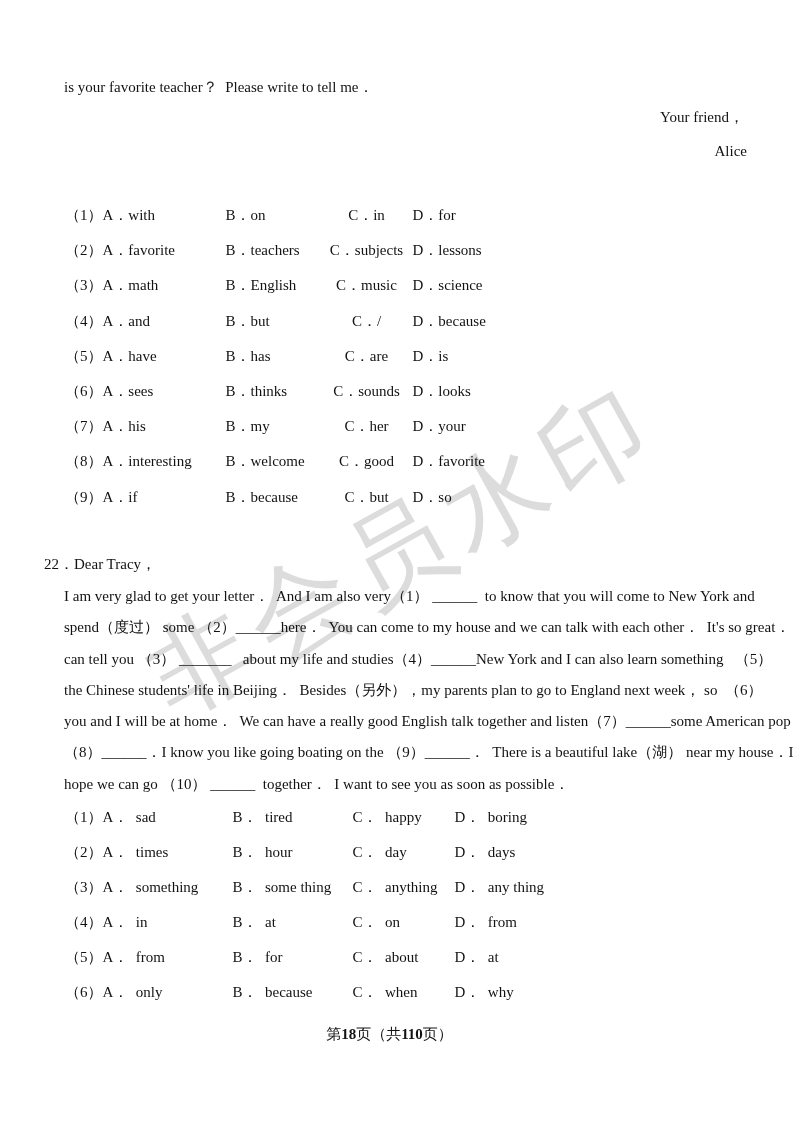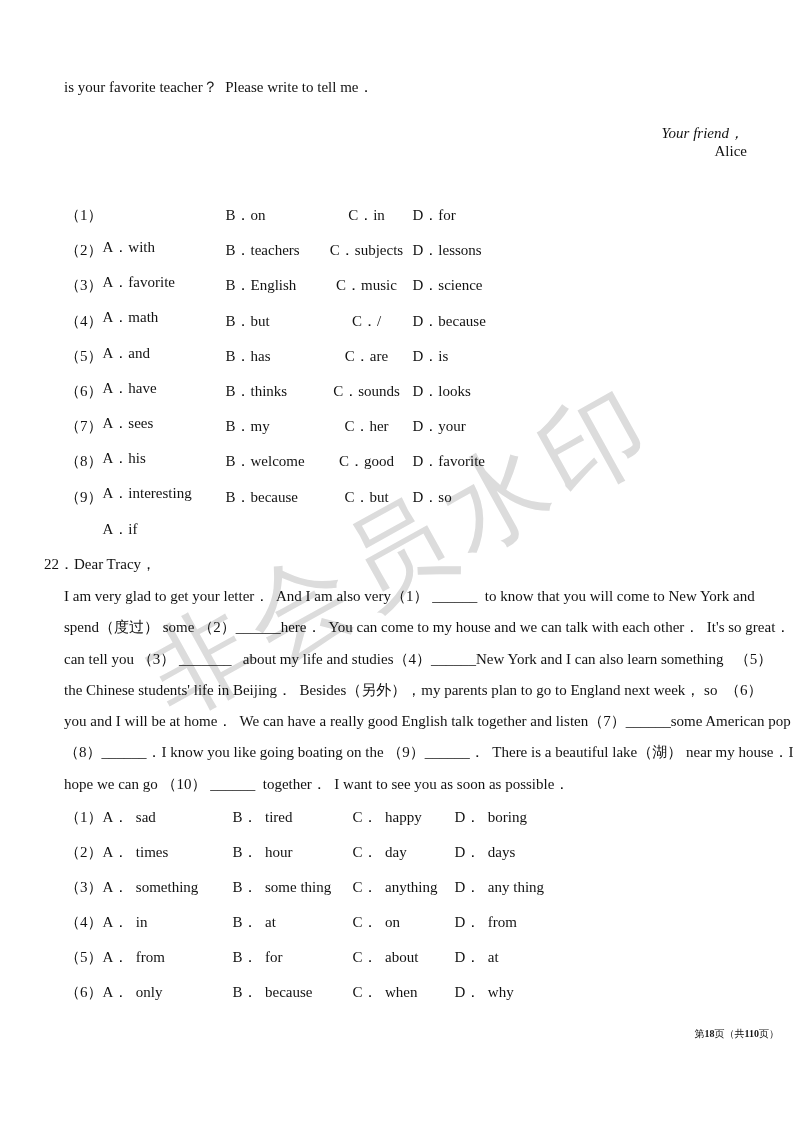--- a/index.html
+++ b/index.html
@@ -11,35 +11,35 @@
   .wm{
     position:absolute;left:402px;top:552px;
     transform:translate(-50%,-50%) rotate(-29deg);
     font-family:"DejaVu Sans","Liberation Sans",sans-serif;
     font-size:103px;letter-spacing:9px;color:#dcdcdc;
     white-space:nowrap;z-index:0;user-select:none;
   }
   .abs{position:absolute;z-index:1;}
   .t15{font-size:15px;line-height:19px;white-space:pre;}
   .line1{left:64px;top:78px;}
-  .sigc{top:124px;right:49px;font-style:italic;}
+  .sigc{top:108px;right:49px;}
   .sign{top:142px;right:46px;}
   .q21{left:65px;top:206px;}
   .q22o{left:65px;top:808px;}
   .orow{display:flex;align-items:flex-start;font-size:15px;line-height:19px;white-space:pre;}
   .q21 .orow{height:35.2px;}
   .q22o .orow{height:35px;}
   .cell{flex:0 0 auto;white-space:pre;}
   .num{min-width:35px;}
-  .q21 .ca{width:123px;margin-top:32px;} .q21 .cb{width:95px;} .q21 .cc{width:92px;text-align:center;}
+  .q21 .ca{width:123px;} .q21 .cb{width:95px;} .q21 .cc{width:92px;text-align:center;}
   .q22o .ca{width:130px;} .q22o .cb{width:120px;} .q22o .cc{width:102px;}
   .q22h{left:44px;top:555px;}
   .para{left:64px;top:587px;}
   .pline{height:31.3px;font-size:15px;line-height:19px;white-space:pre;}
-  .footer{left:0;top:1026px;width:779px;text-align:right;font-size:10px;line-height:16px;}
+  .footer{left:0;top:1026px;width:779px;text-align:center;font-size:15px;line-height:16px;}
   .footer .bnum{font-weight:bold;}
 </style>
 </head>
 <body>
 
 <div class="page">
 
   <div class="wm">非会员水印</div>
 
   <div class="abs t15 line1">is your favorite teacher？  Please write to tell me．</div>

